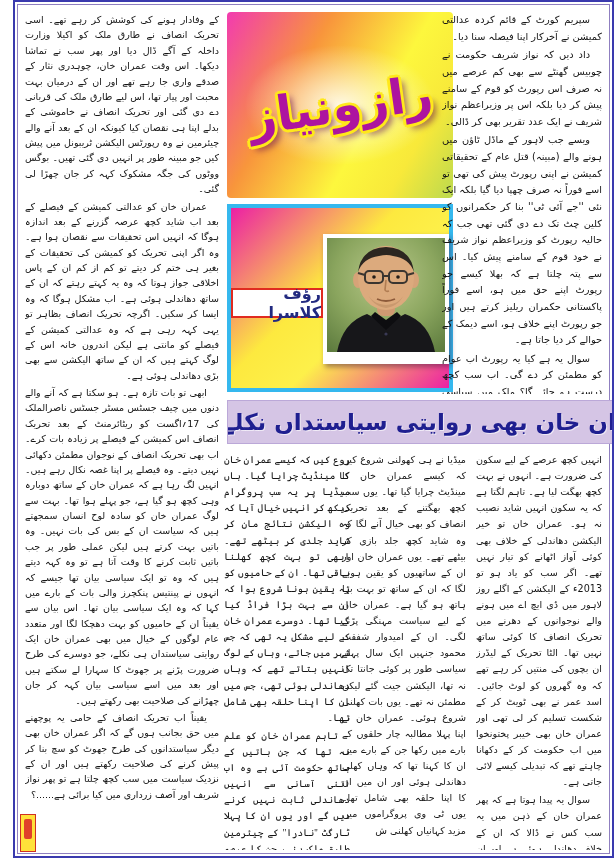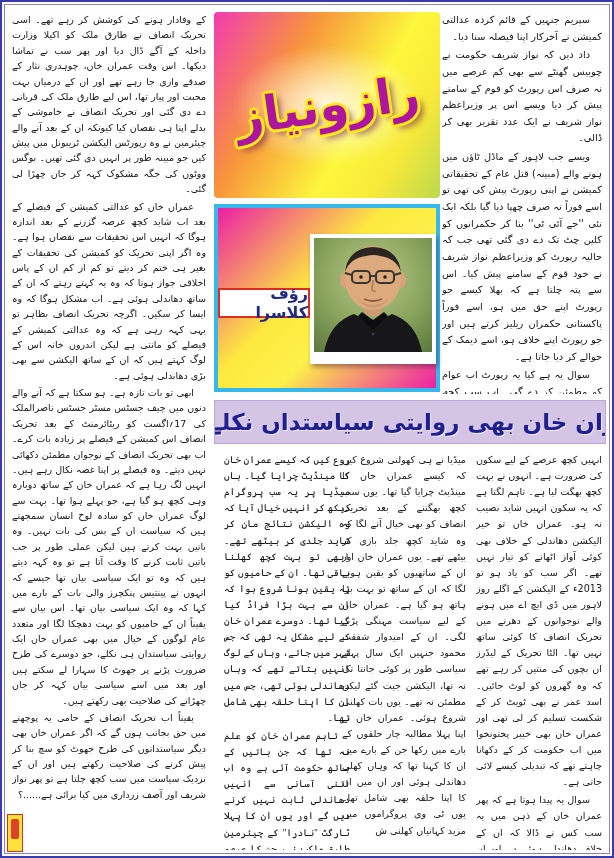--- a/index.html
+++ b/index.html
@@ -4,20 +4,21 @@
 <style>
   html,body{margin:0;padding:0;background:#ffffff;}
   body{width:614px;height:858px;position:relative;font-family:"DejaVu Sans",sans-serif;}
   .page{
     position:absolute;inset:0;
     border:2px solid #3a3aae;
     box-shadow: inset 0 0 0 2px #ffffff, inset 0 0 0 3px #8f7fc0;
     background:#ffffff;
     overflow:hidden;
     box-sizing:border-box;
+    margin-left:13px;
   }
   
   .ucol{
     position:absolute;direction:rtl;text-align:justify;
     color:#141414;overflow:hidden;
   }
   .ucol p{margin:0 0 2px 0;text-indent:12px;}
   .ucol.cont p:first-child{text-indent:0;}
   .far-left{left:10px;top:10px;width:194px;height:798px;font-size:9.5px;line-height:1.62;}
   .top-right{right:10px;top:10px;width:160px;height:382px;font-size:9.8px;line-height:1.7;}
@@ -139,22 +140,22 @@
         <path d="M59,42 L58,52 Q59,54 62,53" fill="none" stroke="#b07c52" stroke-width="1.6"></path>
         <path d="M50,61 Q59,65 68,61" fill="none" stroke="#8d5a3a" stroke-width="1.8"></path>
 
         <path d="M40,54 Q45,68 59,70 Q73,68 78,54 Q74,66 59,67 Q44,66 40,54 Z" fill="#b98a62" opacity="0.55"></path>
       </svg>
     </div>
     <div class="name-plate">رؤف کلاسرا</div>
   </div>
 
   <div class="ucol top-right">
-      <p>سپریم جنہیں کے قائم کردہ عدالتی کمیشن نے آخرکار اپنا فیصلہ سنا دیا۔</p>
-      <p>داد دیں کہ نواز شریف حکومت نے چوبیس گھنٹے سے بھی کم عرصے میں نہ صرف اس رپورٹ کو قوم کے سامنے پیش کر دیا ویسے اس پر وزیراعظم نواز شریف نے ایک عدد تقریر بھی کر ڈالی۔</p>
+      <p>سپریم کورٹ کے قائم کردہ عدالتی کمیشن نے آخرکار اپنا فیصلہ سنا دیا۔</p>
+      <p>داد دیں کہ نواز شریف حکومت نے چوبیس گھنٹے سے بھی کم عرصے میں نہ صرف اس رپورٹ کو قوم کے سامنے پیش کر دیا بلکہ اس پر وزیراعظم نواز شریف نے ایک عدد تقریر بھی کر ڈالی۔</p>
       <p>ویسے جب لاہور کے ماڈل ٹاؤن میں ہونے والے (مبینہ) قتل عام کے تحقیقاتی کمیشن نے اپنی رپورٹ پیش کی تھی تو اسے فوراً نہ صرف چھپا دیا گیا بلکہ ایک نئی ''جے آئی ٹی'' بنا کر حکمرانوں کو کلین چٹ تک دے دی گئی تھی جب کہ حالیہ رپورٹ کو وزیراعظم نواز شریف نے خود قوم کے سامنے پیش کیا۔ اس سے پتہ چلتا ہے کہ بھلا کیسے جو رپورٹ اپنے حق میں ہو، اسے فوراً پاکستانی حکمران ریلیز کرتے ہیں اور جو رپورٹ اپنے خلاف ہو، اسے دیمک کے حوالے کر دیا جاتا ہے۔</p>
       <p>سوال یہ ہے کیا یہ رپورٹ اب عوام کو مطمئن کر دے گی۔ اب سب کچھ درست ہو جائے گا؟ ملک میں سیاسی سکون لوٹ آئے گا؟</p>
     </div>
 
   <div class="headline">عمران خان بھی روایتی سیاستداں نکلے...!</div>
 
   <div class="ucol bcol c3 cont">
       <p>انہیں کچھ عرصے کے لیے سکون کی ضرورت ہے۔ انہوں نے بہت کچھ بھگت لیا ہے۔ تاہم لگتا ہے کہ یہ سکون انہیں شاید نصیب نہ ہو۔ عمران خان تو خیر الیکشن دھاندلی کے خلاف بھی کوئی آواز اٹھانے کو تیار نہیں تھے۔ اگر سب کو یاد ہو تو 2013ء کے الیکشن کے اگلے روز لاہور میں ڈی ایچ اے میں ہونے والے نوجوانوں کے دھرنے میں تحریک انصاف کا کوئی ساتھ نہیں تھا۔ الٹا تحریک کے لیڈرز ان بچوں کی منتیں کر رہے تھے کہ وہ گھروں کو لوٹ جائیں۔ اسد عمر نے بھی ٹویٹ کر کے شکست تسلیم کر لی تھی اور عمران خان بھی خیبر پختونخوا میں اب حکومت کر کے دکھانا چاہتے تھے کہ تبدیلی کیسے لائی جاتی ہے۔</p>
       <p>سوال یہ پیدا ہوتا ہے کہ پھر عمران خان کے ذہن میں یہ سب کس نے ڈالا کہ ان کے خلاف دھاندلی ہوئی ہے اور ان کے ووٹ چرائے گئے ہیں۔ اگر مجھ سے پوچھنا چاہتے ہیں تو مجھے یہ کہنے میں کوئی عار نہیں کہ یہ دراصل پاکستانی میڈیا ہی تھا جس نے الیکشن کے بعد دھاندلی پر پروگرام شروع کیے، وڈیو کلپس کی بھرمار ہو گئی اور دکھایا جانے لگا کہ کیسے کیسے بیلٹ پیپرز کہاں سے کہاں پہنچے تھے، کون ٹھپے لگا رہا تھا؟ یوں دھیرے دھیرے کہانیاں</p>
     </div>

